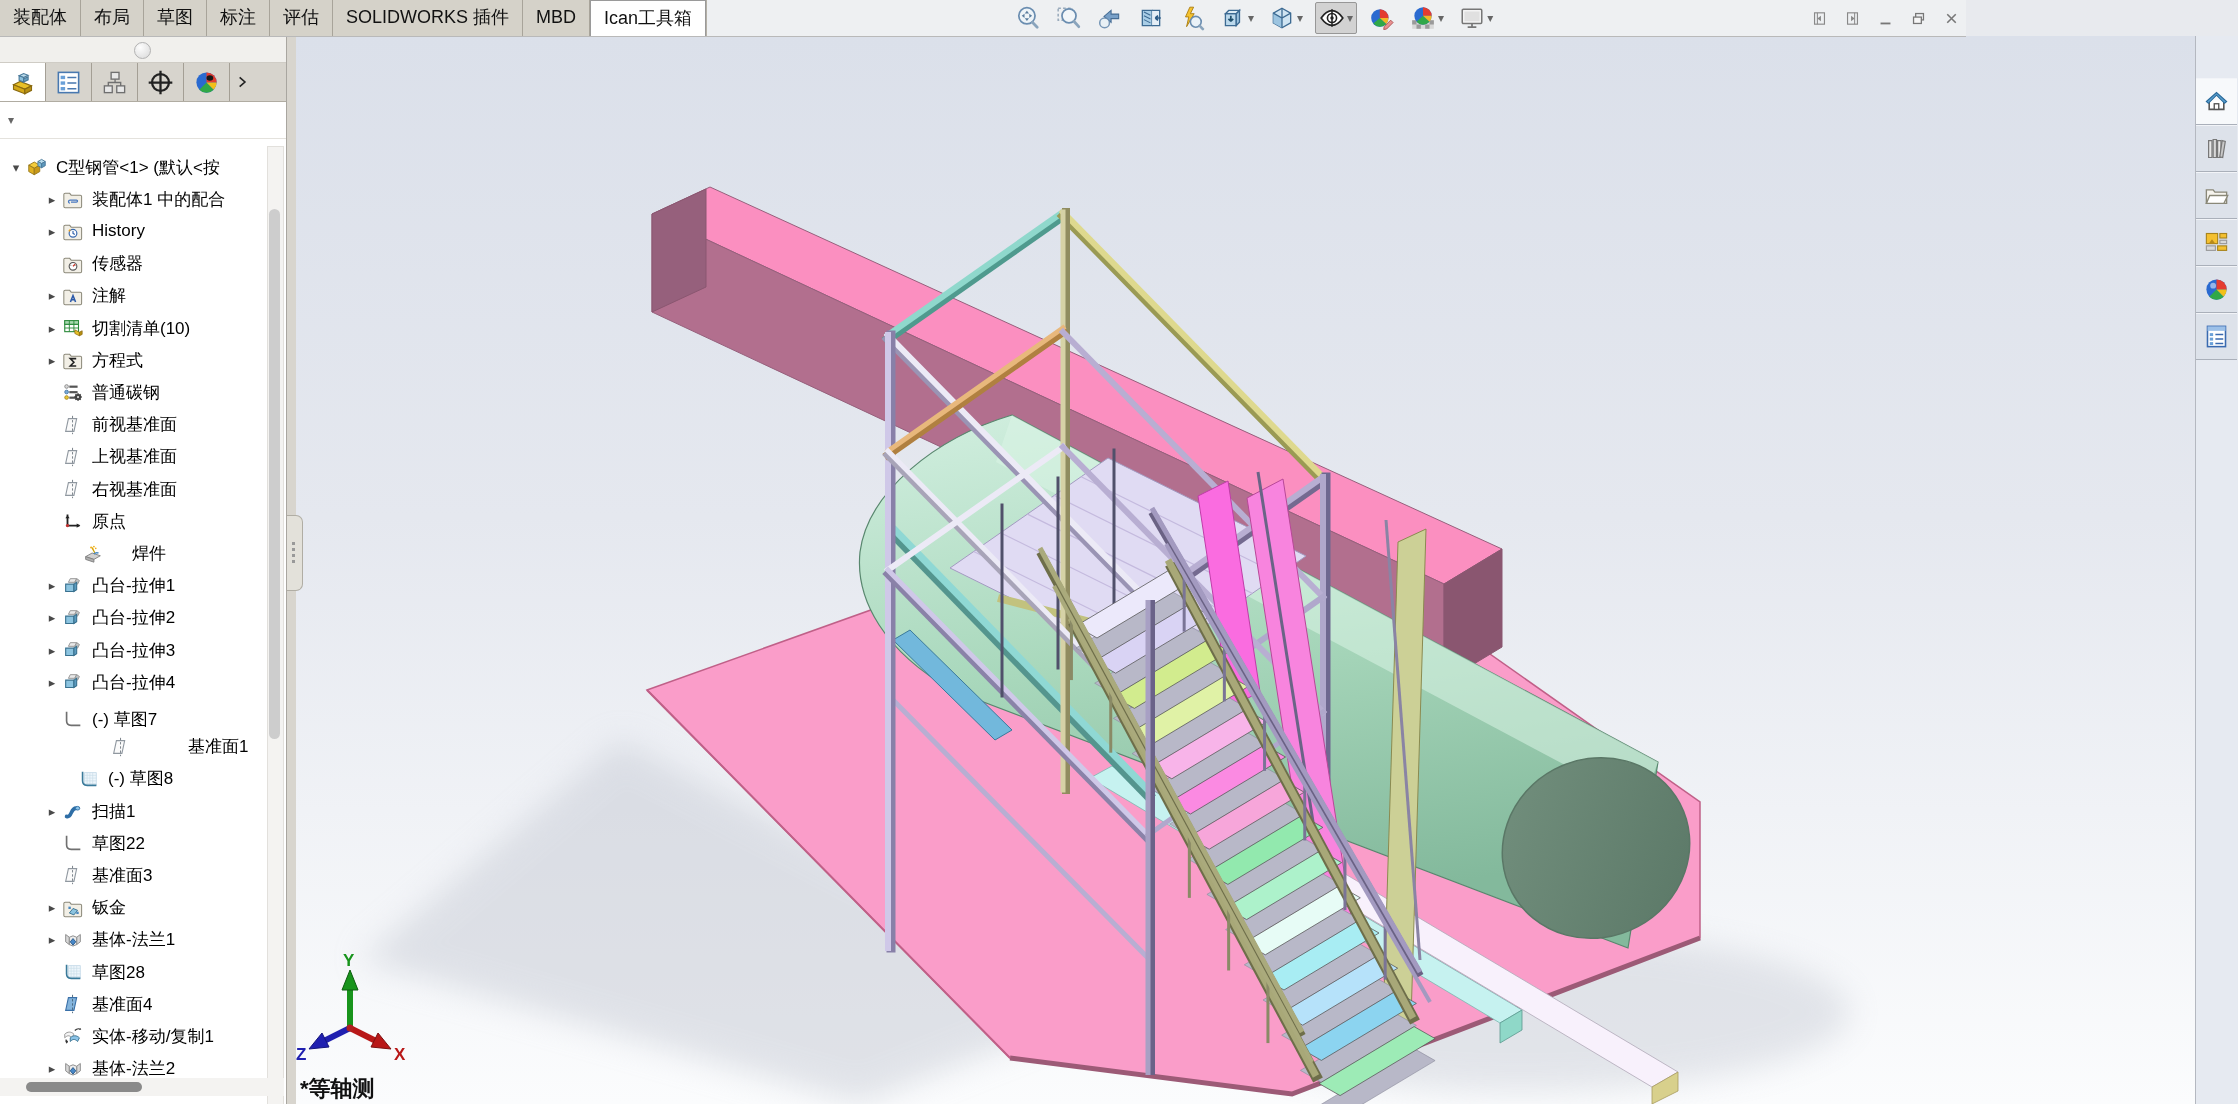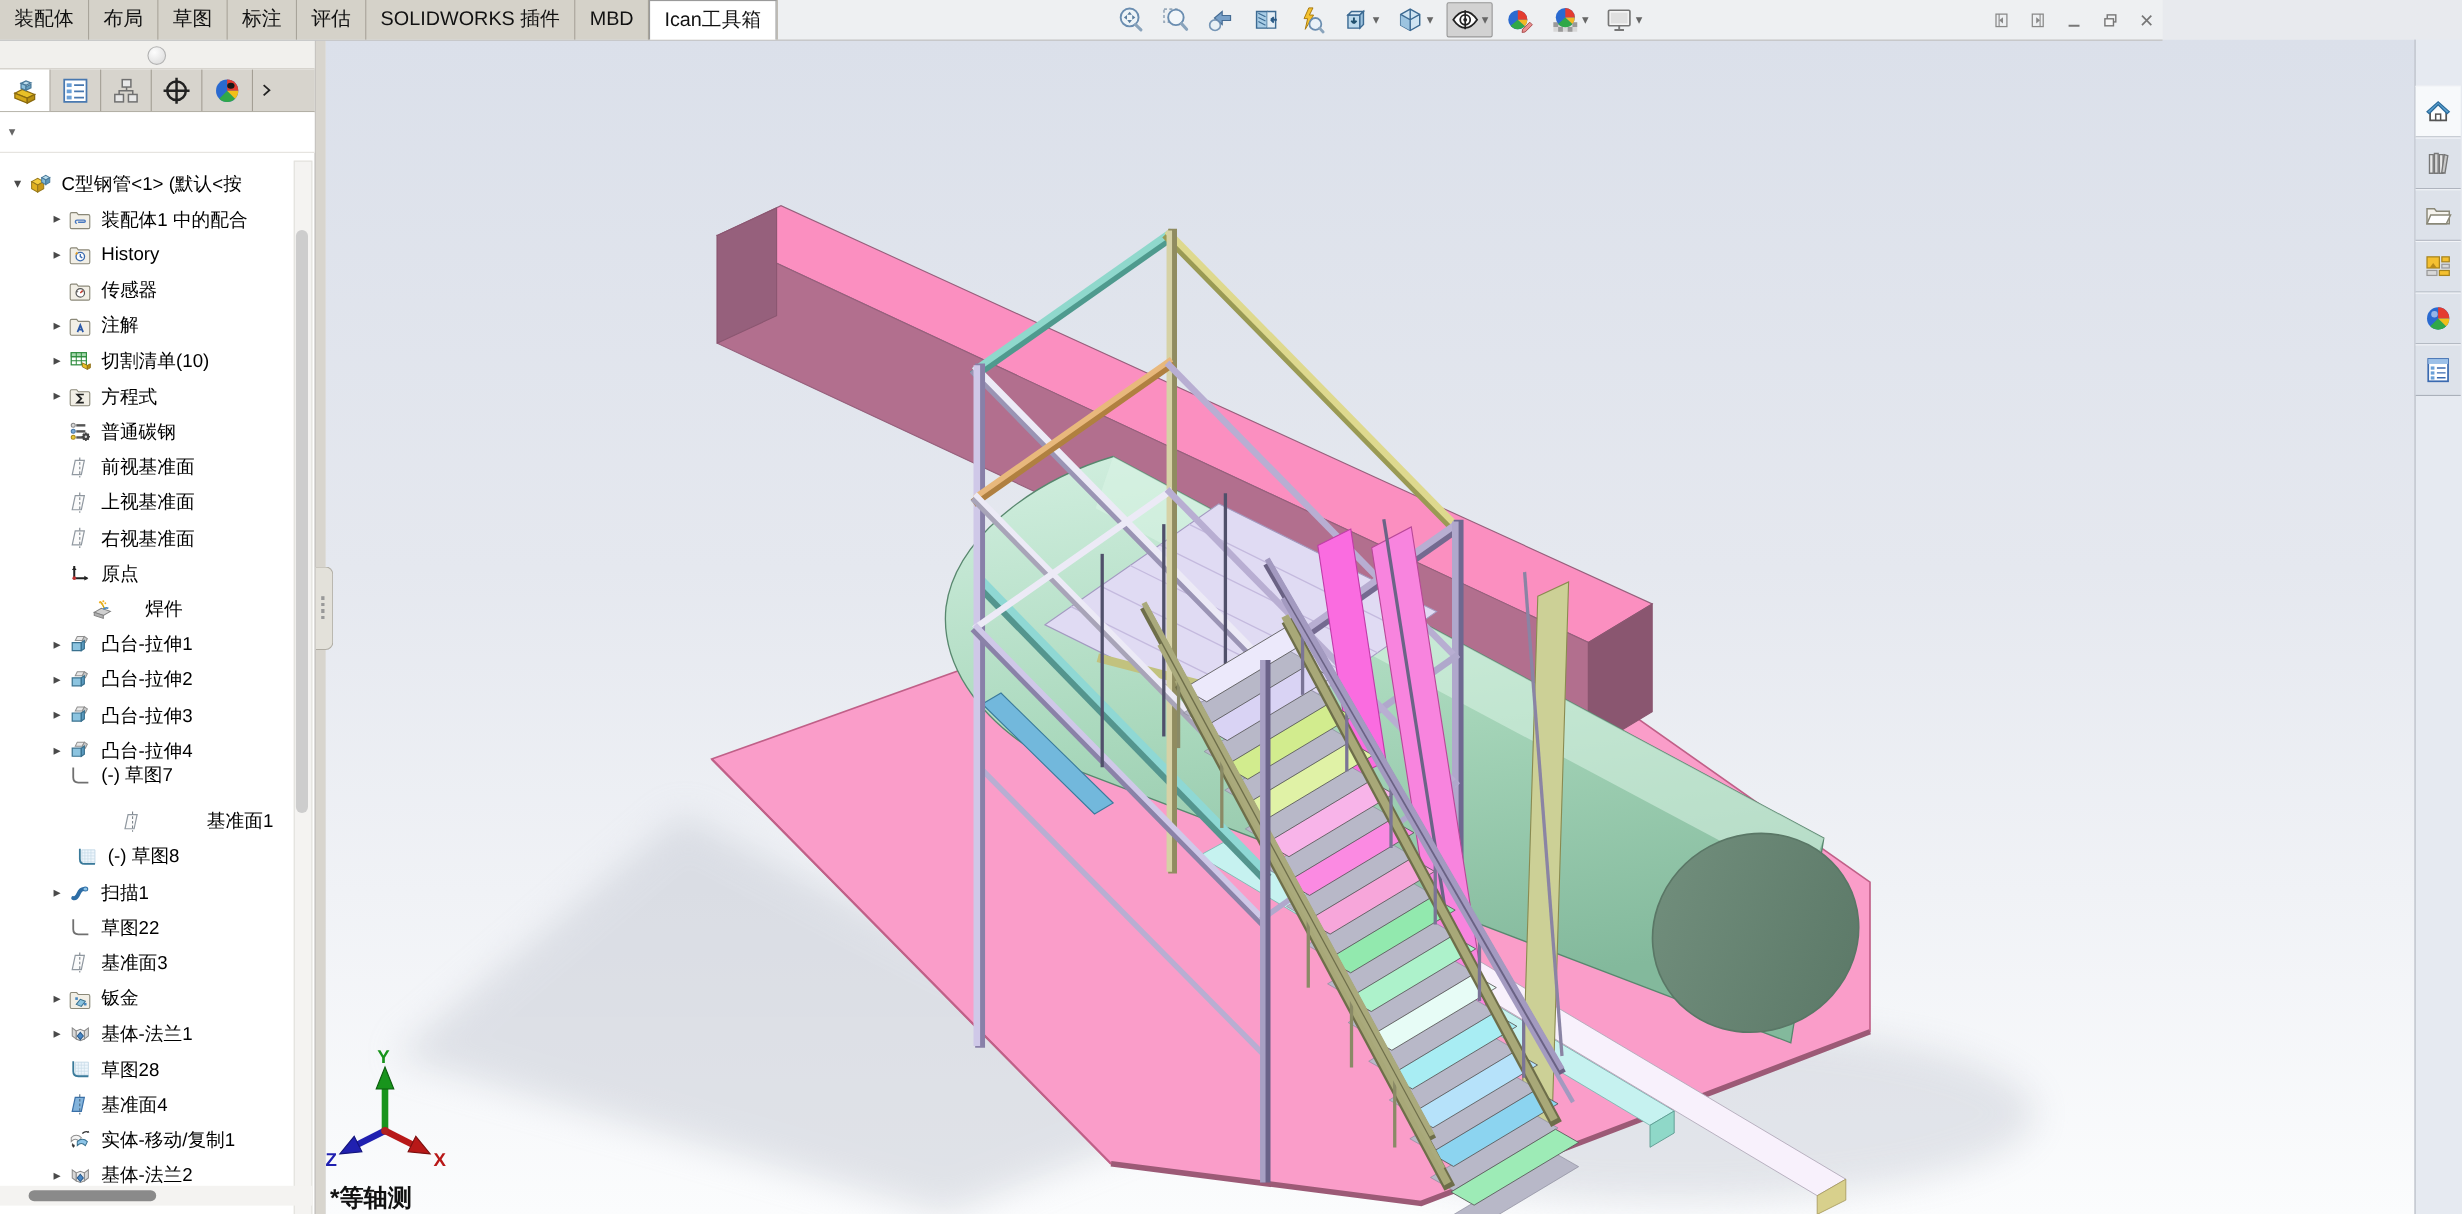--- a/index.html
+++ b/index.html
@@ -478,40 +478,40 @@
         <span class="icon">
           <svg viewBox="0 0 24 24">
             <path d="M9 4h7l-2 4H7z" fill="#e8e8e8" stroke="#909090"></path>
             <path d="M16 4l3 2-2 4-3-2z" fill="#c8c8c8" stroke="#909090"></path>
             <path d="M4 10h9v8H4z" fill="#8cc4e0" stroke="#39718f" stroke-width="1.2"></path>
             <path d="M13 10l3-2v8l-3 2z" fill="#5c9cc0" stroke="#39718f" stroke-width="1.2"></path>
           </svg>
         </span>
         <span class="tlabel">凸台-拉伸4</span>
       </div>
-      <div class="trow" style="top: 546px; left: 42px; align-items: flex-end;">
+      <div class="trow" style="top: 565px; left: 42px;">
         <span class="arrow"></span>
         <span class="icon">
           <svg viewBox="0 0 24 24">
             <path d="M5 4v10c0 3 2 5 5 5h10" fill="none" stroke="#707070" stroke-width="1.8"></path>
           </svg>
         </span>
         <span class="tlabel">(-) 草图7</span>
       </div>
       <div class="trow" style="top: 592.6px; left: 42px; gap: 48px;">
         <span class="arrow"></span>
         <span class="icon">
           <svg viewBox="0 0 24 24">
             <path d="M7 5h9l-3 14H4z" fill="#fbfbfb" stroke="#9098a0" stroke-width="1.2"></path>
             <path d="M11.5 2v20" stroke="#707880" stroke-width="1" stroke-dasharray="2.6 2"></path>
           </svg>
         </span>
         <span class="tlabel">基准面1</span>
       </div>
-      <div class="trow" style="top: 624.8px; left: 48px;">
+      <div class="trow" style="top: 624.8px; left: 58px;">
         <span class="arrow"></span>
         <span class="icon">
           <svg viewBox="0 0 24 24">
             <path d="M7 5h13v14H7z" fill="#eef6fc" stroke="#bcd4e4" stroke-width=".8"></path>
             <path d="M10 5v14M13 5v14M16 5v14M7 8h13M7 11h13M7 14h13M7 17h13" stroke="#c8dce8" stroke-width=".7"></path>
             <path d="M5 4v10c0 3 2 5 5 5h10" fill="none" stroke="#3a7a9a" stroke-width="1.8"></path>
           </svg>
         </span>
         <span class="tlabel">(-) 草图8</span>
       </div>

